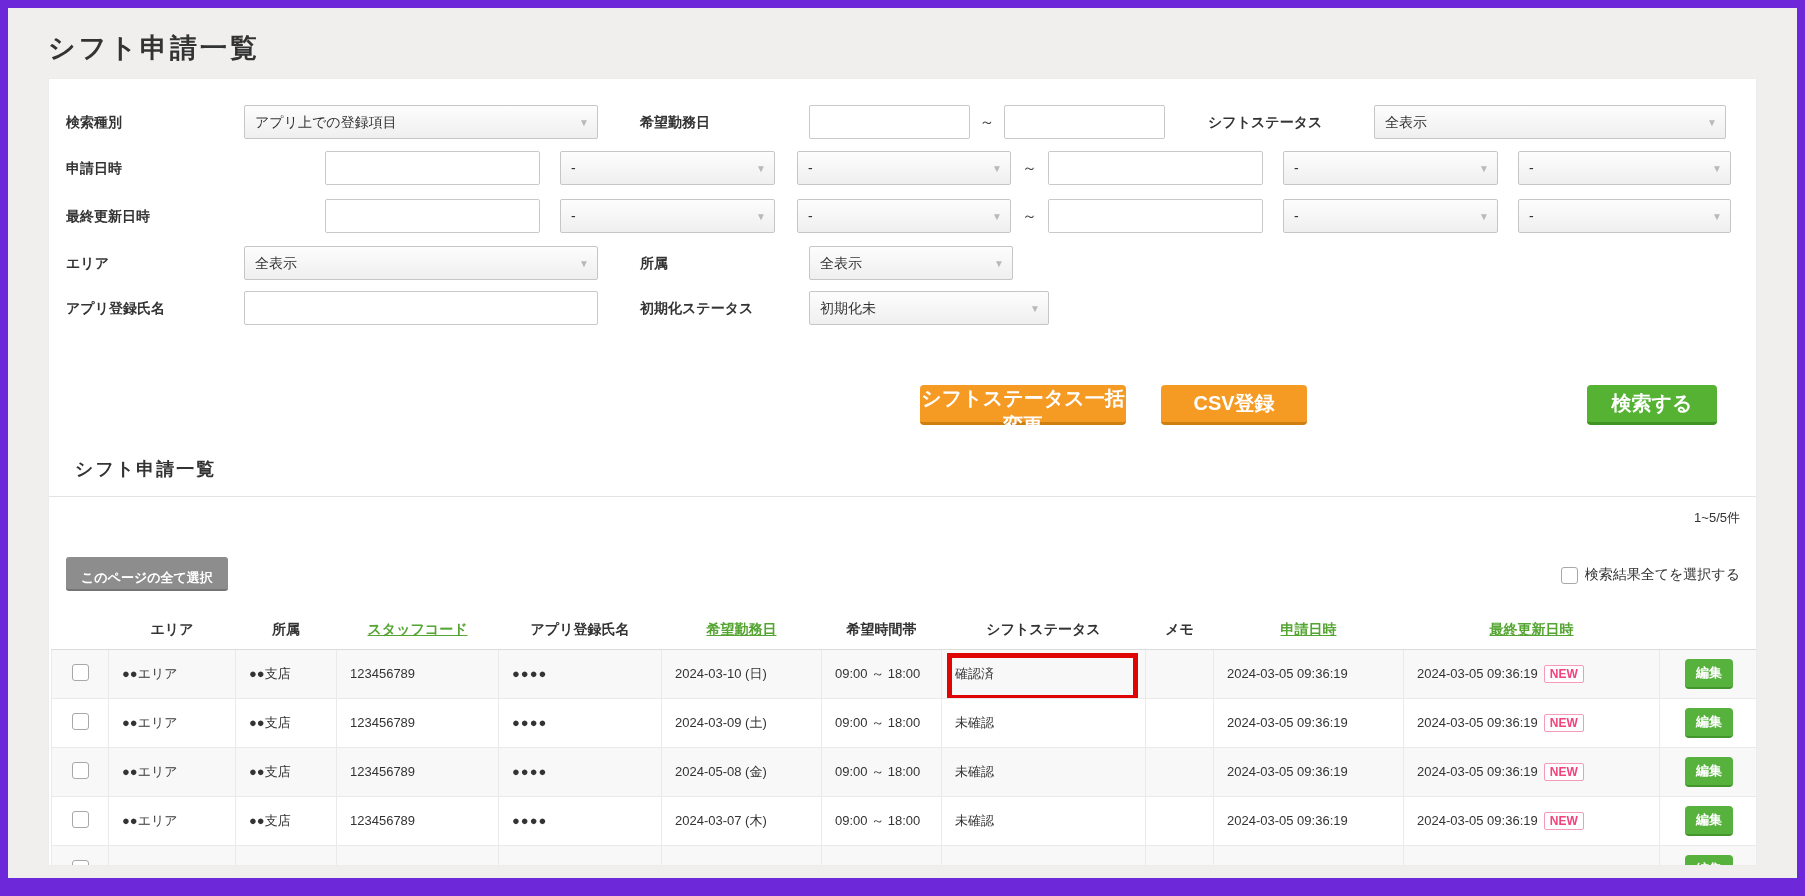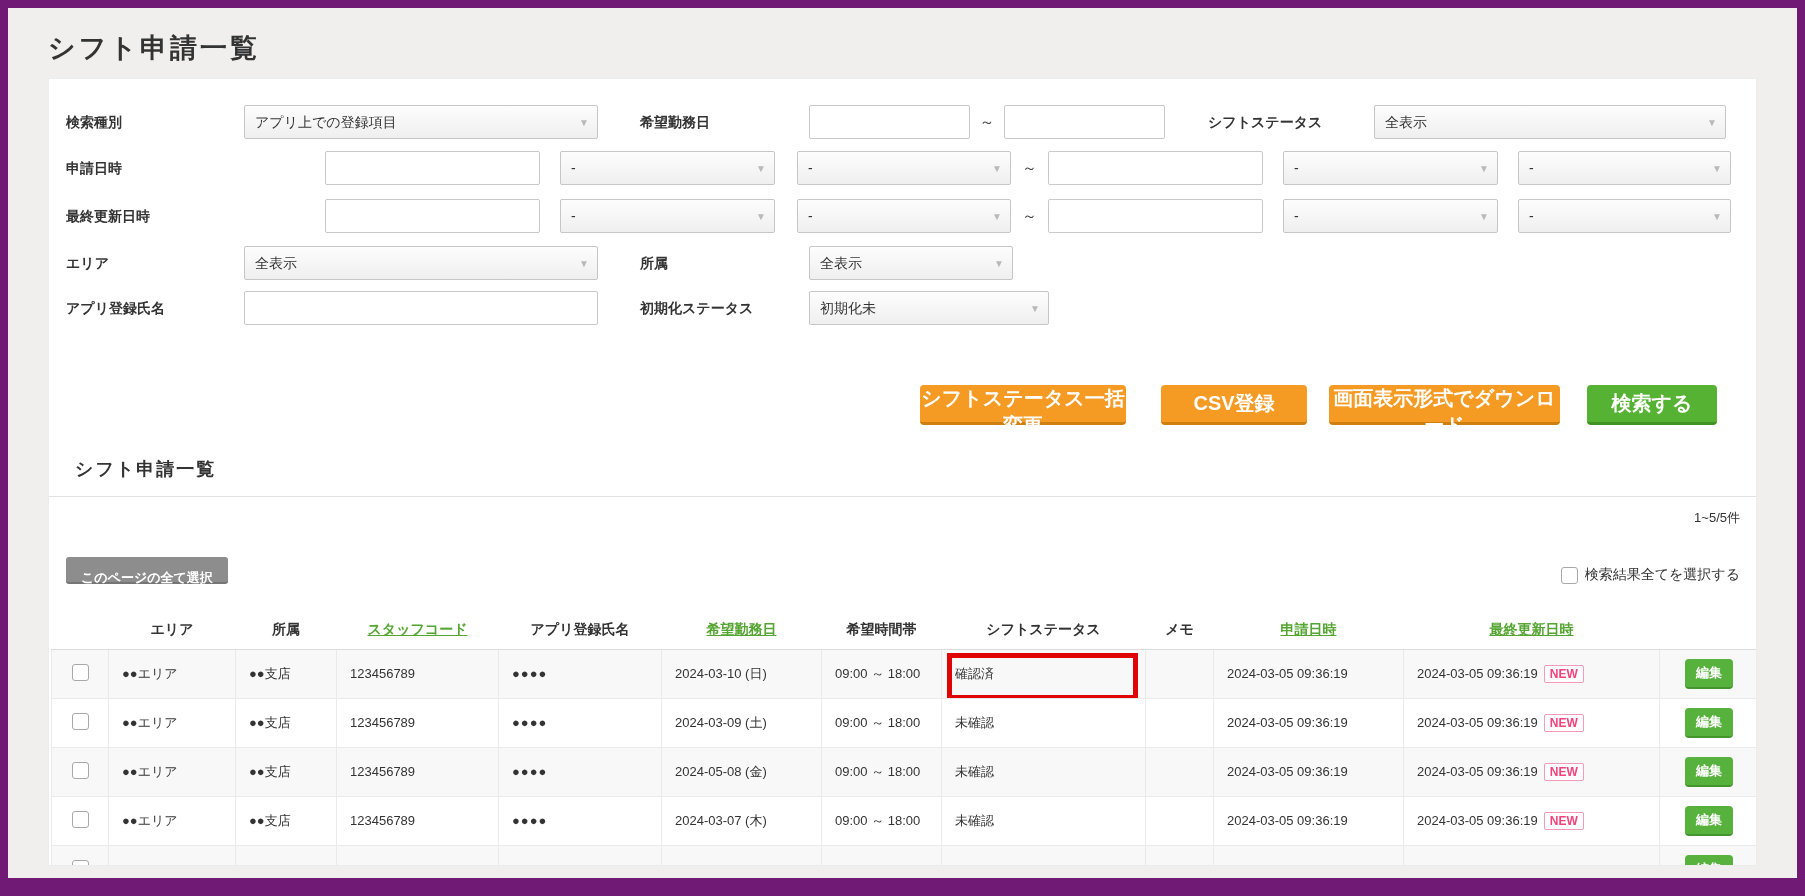--- a/index.html
+++ b/index.html
@@ -1,38 +1,38 @@
 <!DOCTYPE html>
 <html><head>
 <meta charset="utf-8">
 <style>
   * { margin:0; padding:0; box-sizing:border-box; }
   body { font-family:"Liberation Sans","DejaVu Sans",sans-serif; }
-  .frame { width:1805px; height:896px; background:#701a75; padding:8px 8px 18px 8px; }
+  .frame { width:1805px; height:896px; background:#6d28d9; padding:8px 8px 18px 8px; }
   .page { width:100%; height:100%; background:#f0efee; position:relative; overflow:hidden; }
   .page-title { position:absolute; left:40px; top:22px; font-size:27px; font-weight:bold; color:#333; letter-spacing:3px; }
   .card { position:absolute; left:40px; top:70px; width:1709px; height:788px; background:#fff; border:1px solid #ececec; overflow:hidden; }
 
   .flabel { position:absolute; height:34px; line-height:34px; font-size:14px; font-weight:bold; color:#333; white-space:nowrap; }
   .tinput { position:absolute; height:34px; border:1px solid #c9c9c9; border-radius:2px; background:#fff; font:13px "Liberation Sans","DejaVu Sans",sans-serif; padding:0 8px; color:#333; }
   .selectbox { position:absolute; height:34px; line-height:32px; border:1px solid #c6c6c6; border-radius:2px;
     background:linear-gradient(#fdfdfd,#efefef); font-size:14px; color:#333; padding:0 26px 0 10px;
     cursor:pointer; white-space:nowrap; overflow:hidden; }
   .selectbox .caret { position:absolute; right:8px; top:1px; font-size:10px; color:#b9b9b9; line-height:32px; }
   .tilde { position:absolute; height:34px; line-height:34px; font-size:15px; color:#444; text-align:center; }
 
   .btn { position:absolute; height:40px; border:none; border-radius:4px; color:#fff; font-weight:bold;
     font-size:20px; cursor:pointer; font-family:inherit; }
   .btn-orange { background:#f59a23; border-bottom:3px solid #cf7e10; }
   .btn-green  { background:#55b233; border-bottom:3px solid #3f9322; }
 
   .section-title { position:absolute; left:26px; top:378px; font-size:18px; font-weight:bold; color:#333; letter-spacing:2px; }
   .divider { position:absolute; left:0; right:0; top:417px; height:1px; background:#e3e3e3; }
   .result-count { position:absolute; right:16px; top:430px; font-size:13px; color:#333;text-align:center; }
-  .btn-gray { position:absolute; left:17px; top:478px; height:27px; padding:12px 15px; background:#8d8d8d;
+  .btn-gray { position:absolute; left:17px; top:478px; height:34px; padding:12px 15px; background:#8d8d8d;
     border:none; border-bottom:2px solid #757575; border-radius:3px; color:#fff; font-weight:bold; font-size:13px;
     cursor:pointer; font-family:inherit; }
   .select-all { position:absolute; right:16px; top:487px; display:flex; align-items:center; gap:7px;
     font-size:14px; color:#333; cursor:pointer; }
 
   input[type="checkbox"] { appearance:none; -webkit-appearance:none; width:17px; height:17px; border:1px solid #a8a8a8;
     border-radius:3px; background:#fff; cursor:pointer; }
 
   .shift-table { position:absolute; left:2px; top:532px; width:1705px; border-collapse:collapse; table-layout:fixed; }
   .shift-table th { height:38px; font-size:14px; font-weight:bold; color:#333; text-align:center;
@@ -131,21 +131,20 @@
       <div class="flabel" style="left:17px;top:212px;">アプリ登録氏名</div>
       <input class="tinput" style="left: 195px; top: 212px; width: 354px;">
       <div class="flabel" style="left:591px;top:212px;">初期化ステータス</div>
       <div class="selectbox" style="left:760px;top:212px;width:240px;">
         <span>初期化未</span>
         <span class="caret">▼</span>
       </div>
 
       <button class="btn btn-orange" style="left:871px;top:306px;width:206px;">シフトステータス一括変更</button>
       <button class="btn btn-orange" style="left:1112px;top:306px;width:146px;">CSV登録</button>
-      <button class="btn btn-orange" style="left:1280px;top:306px;width:231px;">画面表示形式でダウンロード</button>
       <button class="btn btn-green" style="left:1538px;top:306px;width:130px;">検索する</button>
 
       <div class="section-title">シフト申請一覧</div>
       <div class="divider"></div>
       <div class="result-count">1~5/5件</div>
       <button class="btn-gray">このページの全て選択</button>
       <label class="select-all">
         <input type="checkbox" style="">
         <span>検索結果全てを選択する</span>
       </label>

